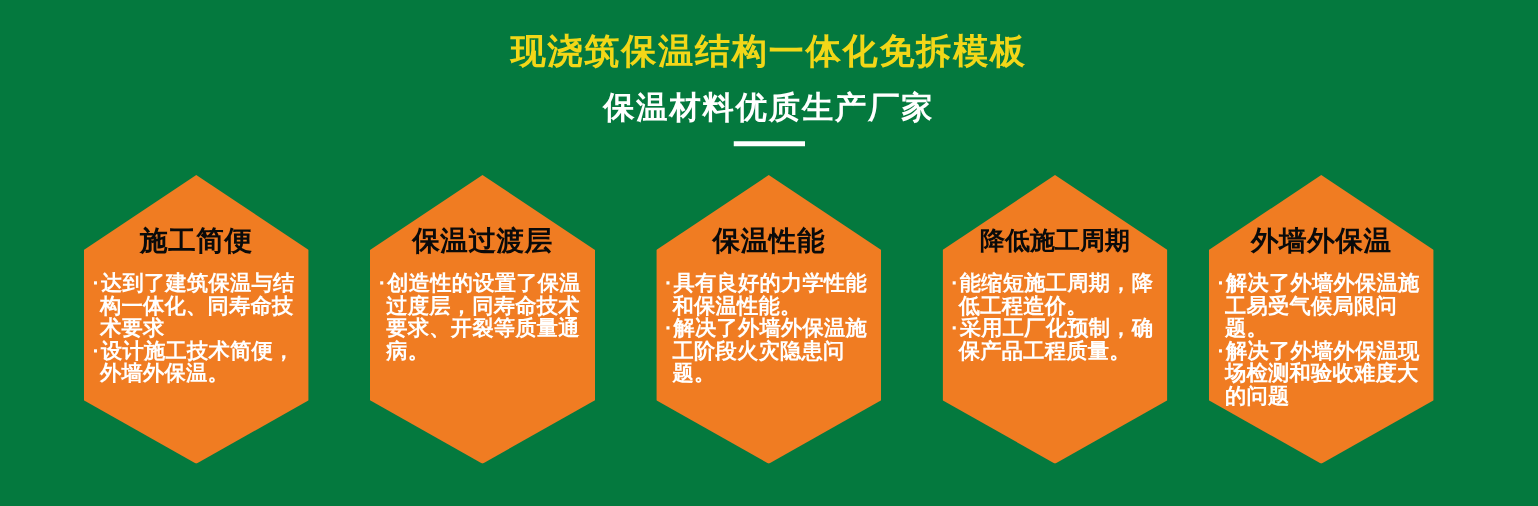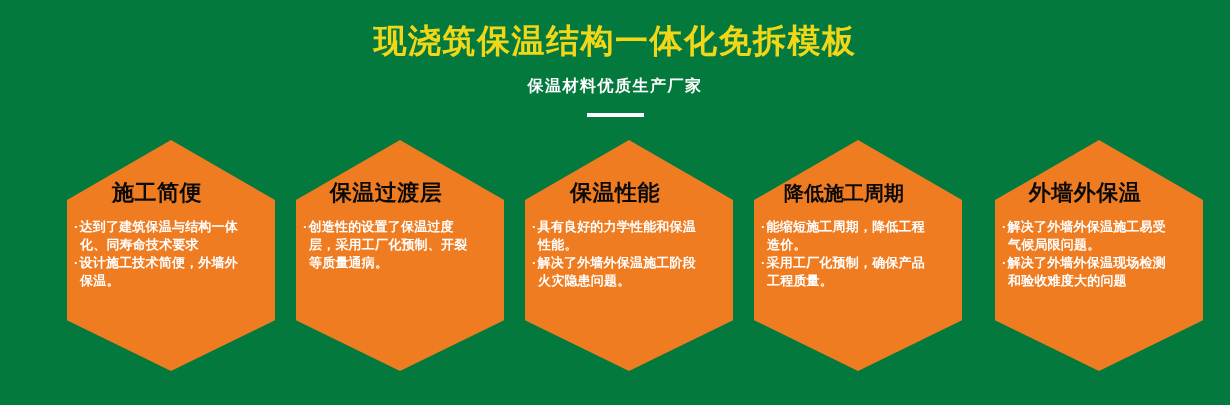--- a/index.html
+++ b/index.html
@@ -31,66 +31,66 @@
     width: 1230px;
     height: 130px;
     text-align: center;
   }
   #main-title {
     position: absolute;
     left: 0;
     top: 20px;
     width: 1230px;
     margin: 0;
-    font-size: 33px;
+    font-size: 28px;
     line-height: 42px;
     font-weight: bold;
     letter-spacing: 1.5px;
     color: #f2d718;
     white-space: nowrap;
   }
   #subtitle {
     position: absolute;
     left: 0;
     top: 72px;
     width: 1230px;
     margin: 0;
-    font-size: 16px;
+    font-size: 25px;
     line-height: 28px;
     font-weight: bold;
     letter-spacing: 1.5px;
     color: #ffffff;
     white-space: nowrap;
   }
   #title-underline {
     position: absolute;
     left: 587px;
     top: 113px;
     width: 57px;
     height: 4px;
     background: #ffffff;
   }
 
   
   .hexagon {
     position: absolute;
     top: 140px;
-    width: 208px;
+    width: 180px;
     height: 231px;
     background: #f07c22;
     -webkit-clip-path: polygon(50% 0%, 100% 26%, 100% 78%, 50% 100%, 0% 78%, 0% 26%);
     clip-path: polygon(50% 0%, 100% 26%, 100% 78%, 50% 100%, 0% 78%, 0% 26%);
     box-sizing: border-box;
     padding: 0 6px;
   }
   .hex-1 { left: 67px; }
   .hex-2 { left: 296px; padding-left: 44px; }
   .hex-3 { left: 525px; }
   .hex-4 { left: 754px; }
-  .hex-5 { left: 995px; }
+  .hex-5 { left: 967px; }
 
   .hex-title {
     position: absolute;
     left: 0;
     top: 38px;
     width: 180px;
     margin: 0;
     text-align: center;
     font-size: 22px;
     line-height: 30px;
@@ -107,21 +107,21 @@
     position: absolute;
     left: 7px;
     top: 78px;
     width: 166px;
     margin: 0;
     padding: 0;
     list-style: none;
     text-align: left;
   }
   .hex-body li {
-    font-size: 13px;
+    font-size: 17px;
     line-height: 18px;
     font-weight: bold;
     color: #ffffff;
     letter-spacing: 0.2px;
     text-indent: -6px;
     padding-left: 6px;
   }
   .hex-body li::before {
     content: "\00B7";
     margin-right: 1px;
@@ -142,21 +142,21 @@
     <div class="hex-title">施工简便</div>
     <ul class="hex-body">
       <li>达到了建筑保温与结构一体化、同寿命技术要求</li>
       <li>设计施工技术简便，外墙外保温。</li>
     </ul>
   </div>
 
   <div class="hexagon hex-2">
     <div class="hex-title">保温过渡层</div>
     <ul class="hex-body">
-      <li>创造性的设置了保温过度层，采用工厂化预制、开裂等质量通病。</li>
+      <li>创造性的设置了保温过度层，同寿命技术要求、开裂等质量通病。</li>
     </ul>
   </div>
 
   <div class="hexagon hex-4">
     <div class="hex-title narrow">降低施工周期</div>
     <ul class="hex-body">
       <li>能缩短施工周期，降低工程造价。</li>
       <li>采用工厂化预制，确保产品工程质量。</li>
     </ul>
   </div>

